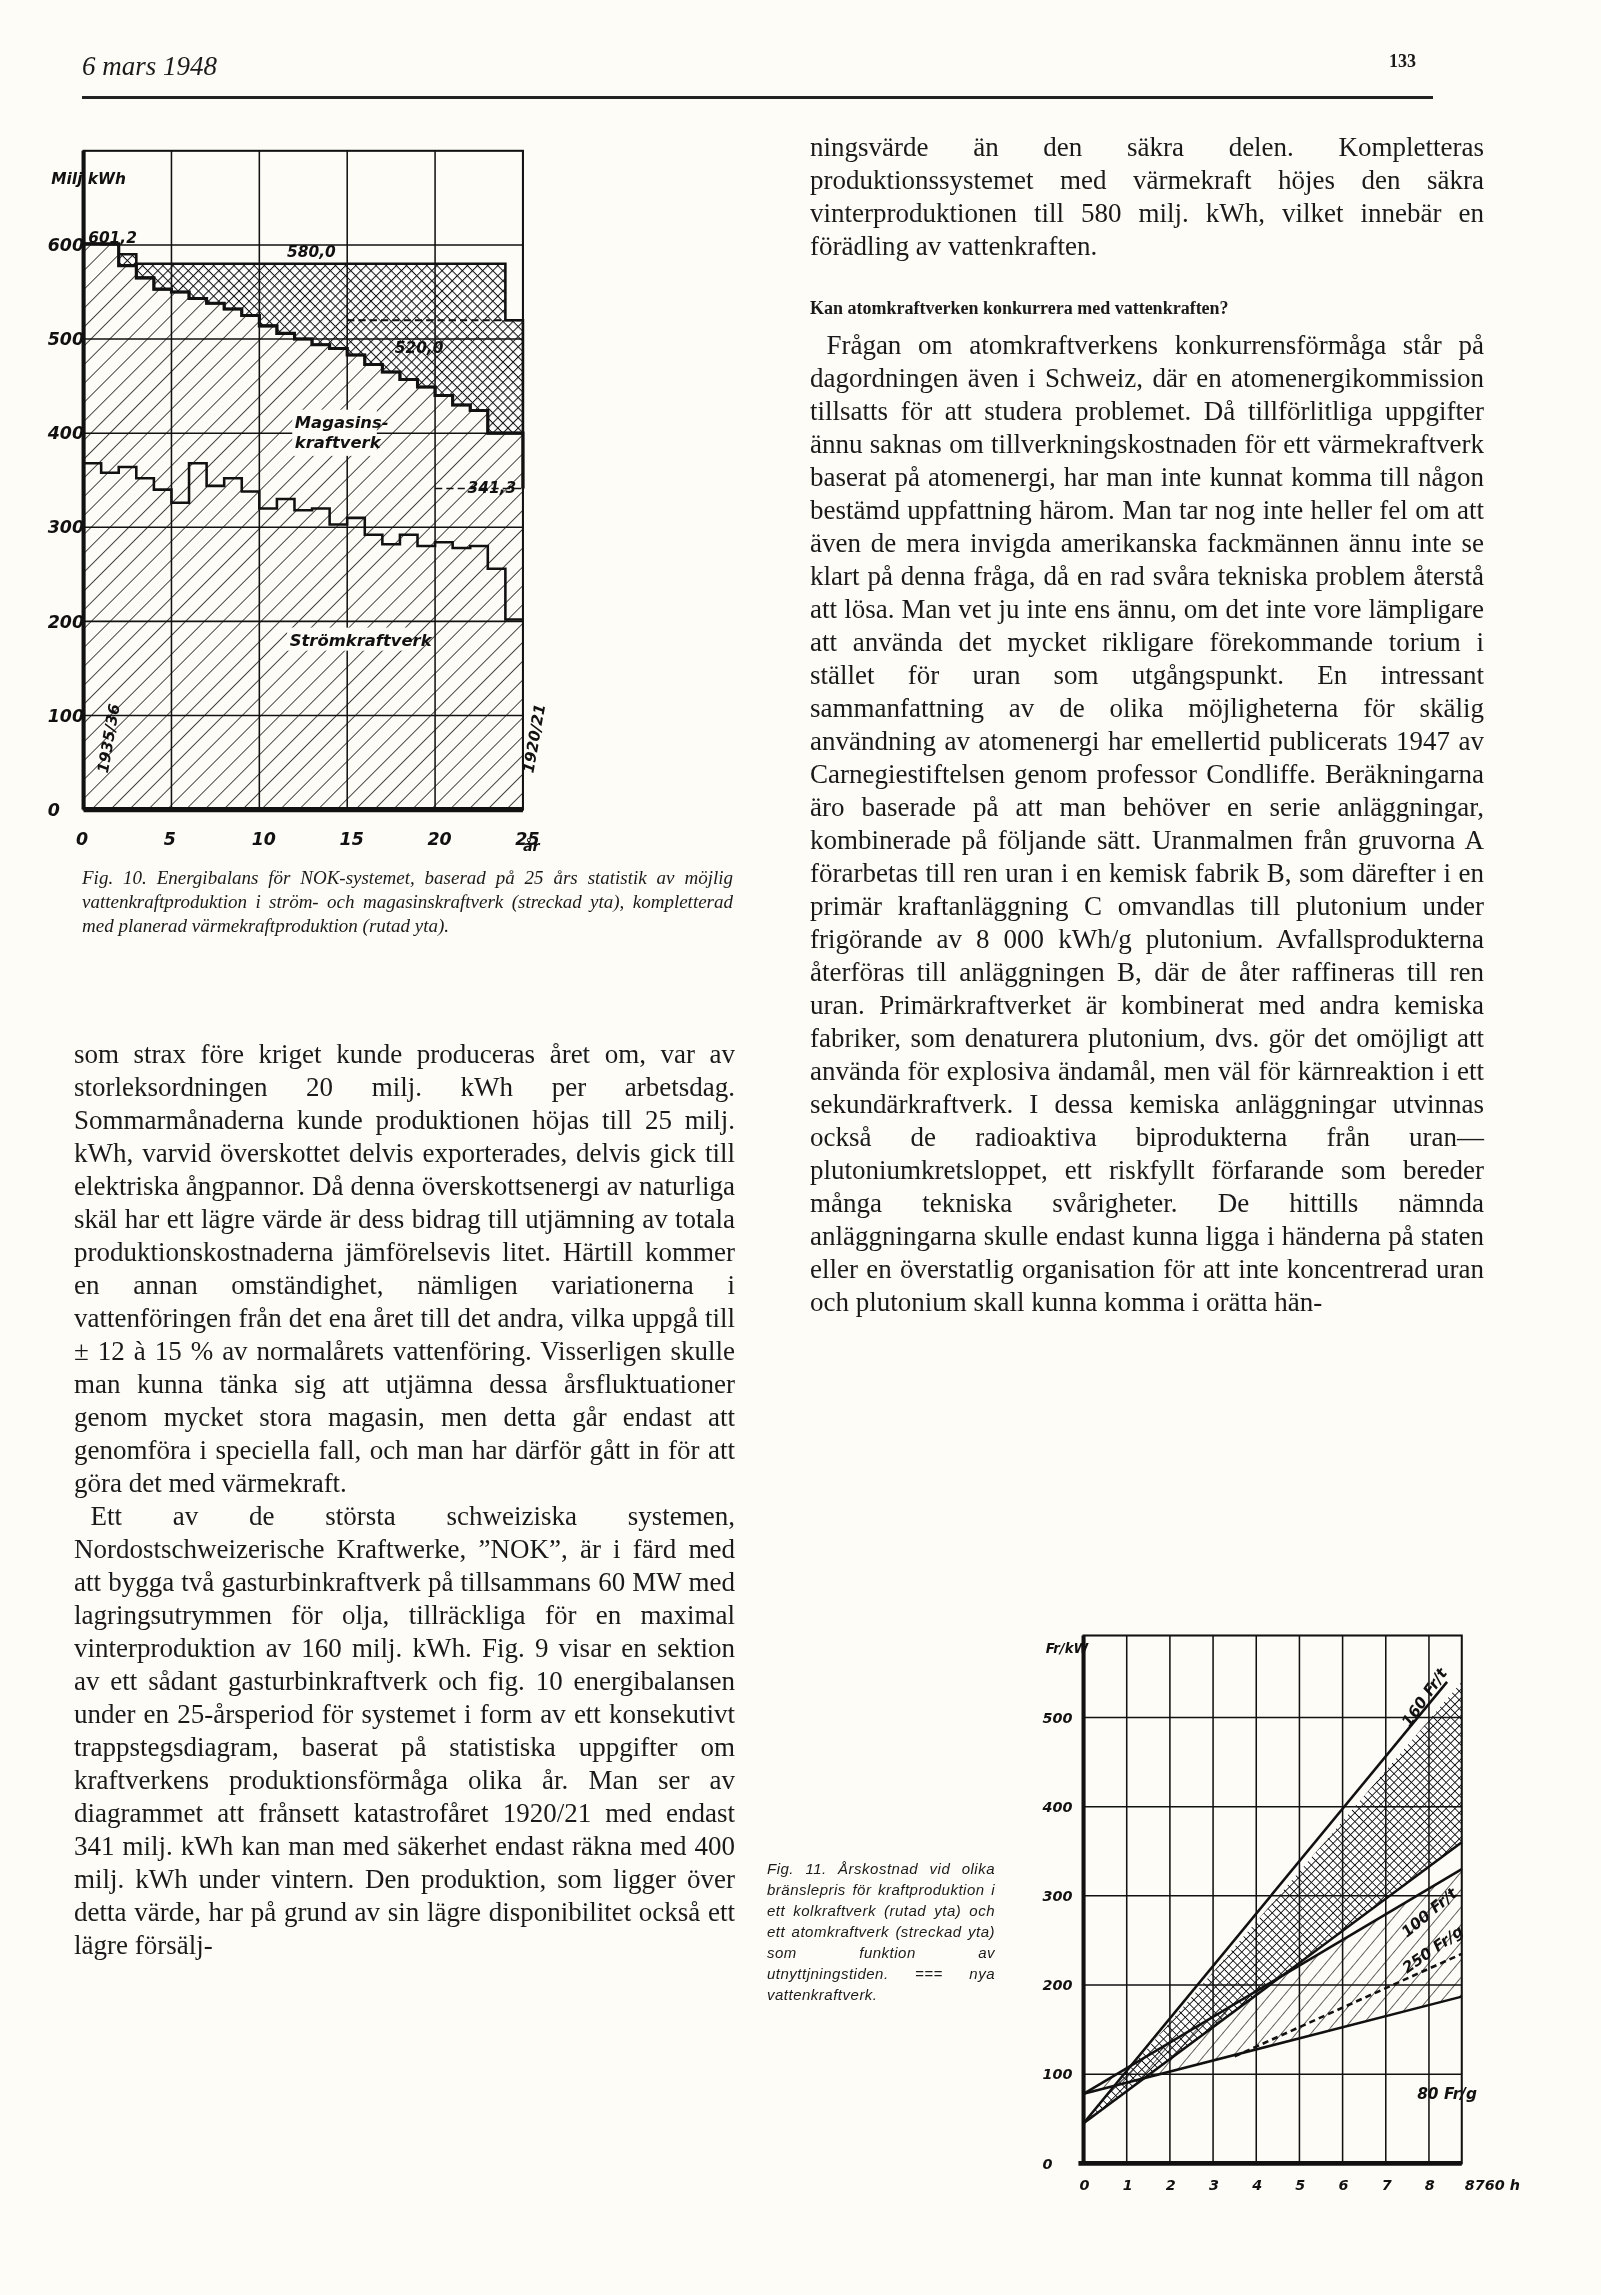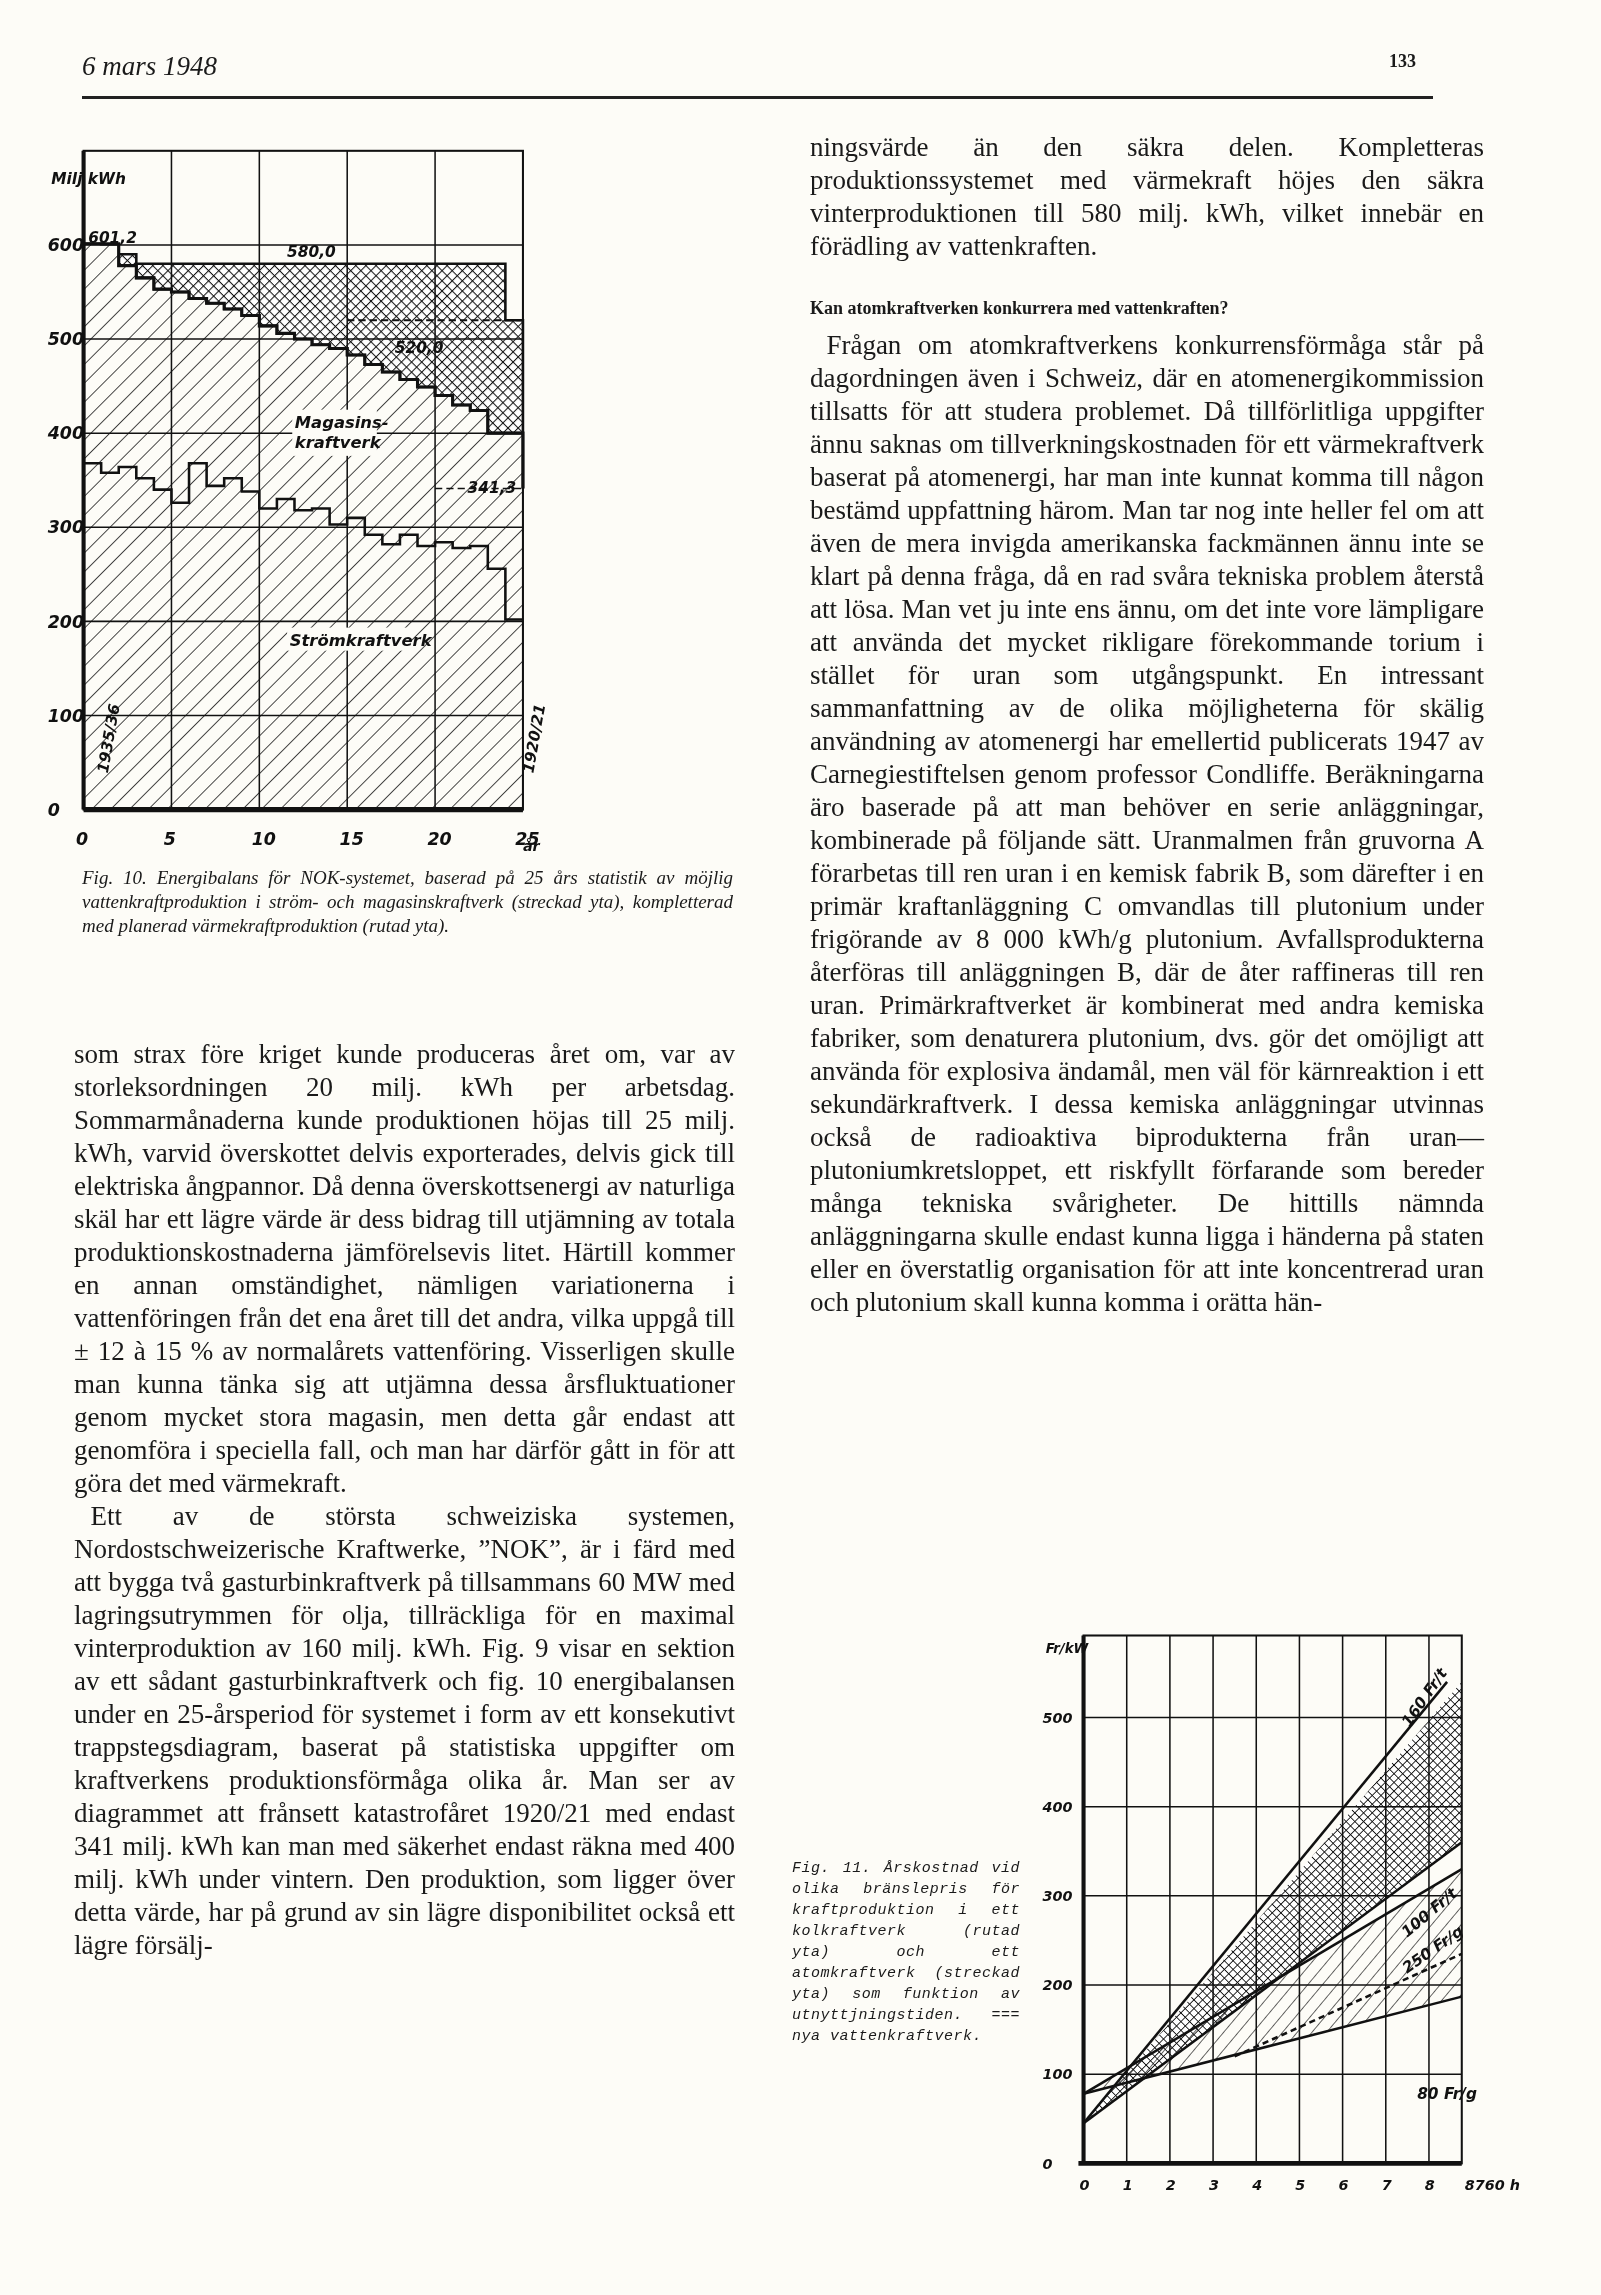--- a/index.html
+++ b/index.html
@@ -8,21 +8,21 @@
   .hdr-date { position:absolute; left:82px; top:51px; font-size:27px; font-style:italic; font-family:"Liberation Serif",serif; }
   .hdr-page { position:absolute; left:1389px; top:51px; font-size:18px; font-family:"Liberation Serif",serif;font-weight:bold; }
   .hdr-rule { position:absolute; left:82px; top:96px; width:1351px; height:2.6px; background:#222; }
   .col { position:absolute; font-family:"Liberation Serif",serif; font-size:27px; line-height:33px; text-align:justify; }
   .col p { margin:0; }
   .col .indent { text-indent:16.4px; }
   .col-left { left:74px; top:1038px; width:661px; }
   .col-right { left:766px; top:131px; width:674px;margin-left:44px; }
   .heading { font-family:"Liberation Serif",serif; font-weight:bold; font-size:18px; margin:29px 0 4.1px 0 !important; text-align:left; }
   .caption10 { position:absolute; left:82px; top:866px; width:651px; font-family:"Liberation Serif",serif; font-style:italic; font-size:19px; line-height:24px; text-align:justify; }
-  .caption11 { position:absolute; left:767px; top:1858px; width:228px; font-family:Liberation Mono, monospace; font-style:italic; font-size:15px; line-height:21px; text-align:justify; letter-spacing:0.5px;margin-left:25px; }
+  .caption11 { position:absolute; left:767px; top:1858px; width:228px; font-family:Liberation Sans, sans-serif; font-style:italic; font-size:15px; line-height:21px; text-align:justify; letter-spacing:0.5px; }
   svg text { font-family:"DejaVu Sans","Liberation Sans",sans-serif; font-style:italic; font-weight:bold; fill:#111; }
   .fig { position:absolute; }
 </style>
 </head>
 <body>
 
 <div class="hdr-date">6 mars 1948</div>
 <div class="hdr-page">133</div>
 <div class="hdr-rule"></div>
 

